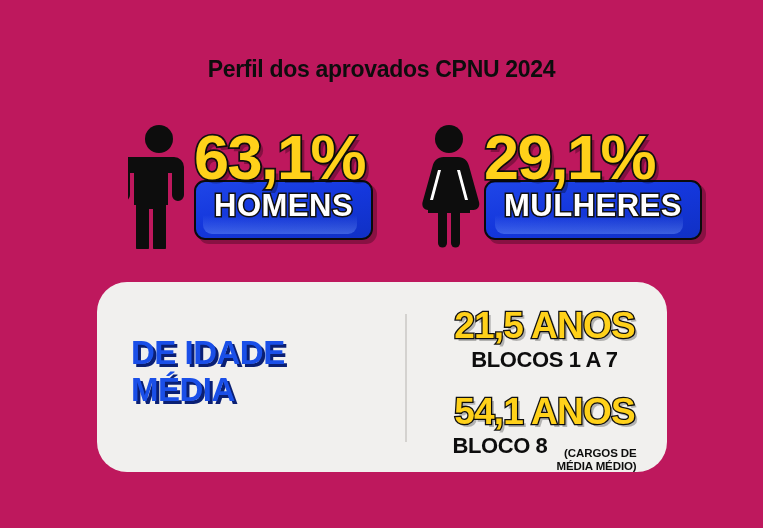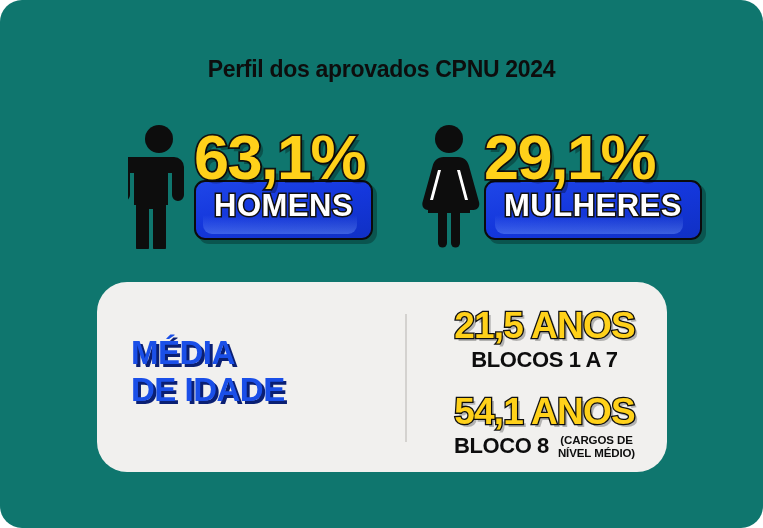--- a/index.html
+++ b/index.html
@@ -7,22 +7,21 @@
   html, body {
     width:763px; height:528px;
     background:#ffffff;
     font-family:"Liberation Sans", sans-serif;
     overflow:hidden;
   }
 
   #infographic {
     position:relative;
     width:763px; height:528px;
-    background:#0f766e;
-    border-radius:22px;
+    background:#be185d;
   }
 
   
   .title {
     position:absolute;
     top:56px; left:0; width:763px;
     text-align:center;
     font-size:23px;
     font-weight:bold;
     letter-spacing:-0.3px;
@@ -170,22 +169,22 @@
     align-items:flex-start;
     justify-content:center;
     gap:9px;
   }
   .age-note {
     font-size:11.5px;
     font-weight:bold;
     letter-spacing:-0.1px;
     line-height:12.5px;
     color:#0d0d0d;
-    text-align:center;
-    margin-top:0;
+    text-align:right;
+    margin-top:13px;
     white-space:nowrap;
   }
 </style>
 </head>
 <body>
 
 <div id="infographic">
 
   <div class="title">Perfil dos aprovados CPNU 2024</div>
 
@@ -225,42 +224,42 @@
           <span class="badge-label">MULHERES</span>
         </div>
       </div>
     </div>
 
   </div>
 
   <div class="panel">
 
     <div class="panel-left">
+      <div class="media-line">DE IDADE</div>
       <div class="media-line">MÉDIA</div>
-      <div class="media-line">DE IDADE</div>
     </div>
 
     <div class="divider"></div>
 
     <div class="panel-right">
 
       <div class="age-group">
         <div class="age-value">21,5 ANOS</div>
         <div class="age-caption-row">
           <div class="age-caption">BLOCOS 1 A 7</div>
         </div>
       </div>
 
       <div class="age-group">
         <div class="age-value">54,1 ANOS</div>
         <div class="age-caption-row">
           <div class="age-caption">BLOCO 8</div>
           <div class="age-note">
             <div>(CARGOS DE</div>
-            <div>NÍVEL MÉDIO)</div>
+            <div>MÉDIA MÉDIO)</div>
           </div>
         </div>
       </div>
 
     </div>
   </div>
 
 </div>
 
 </body></html>

